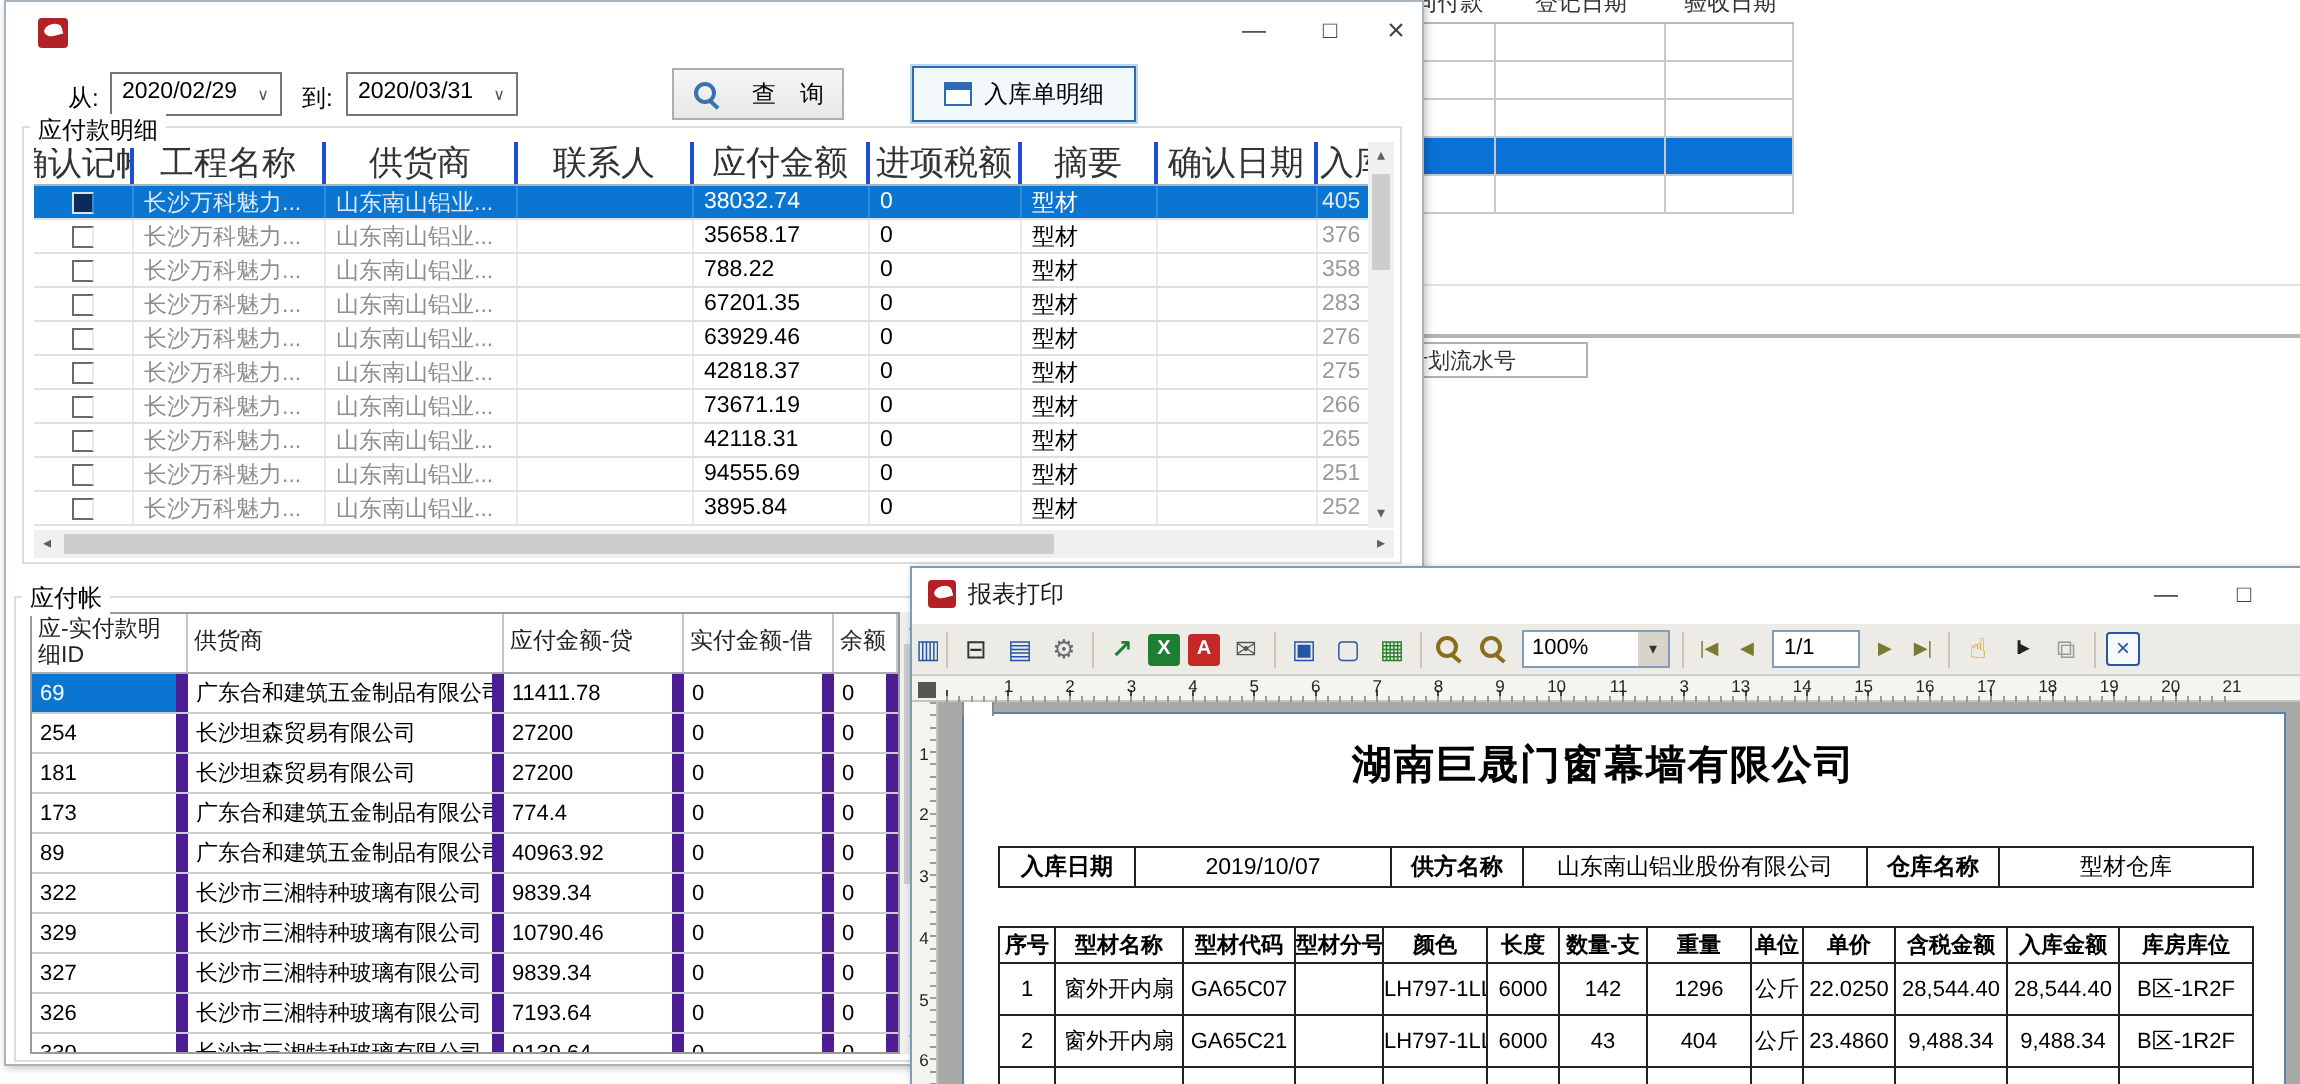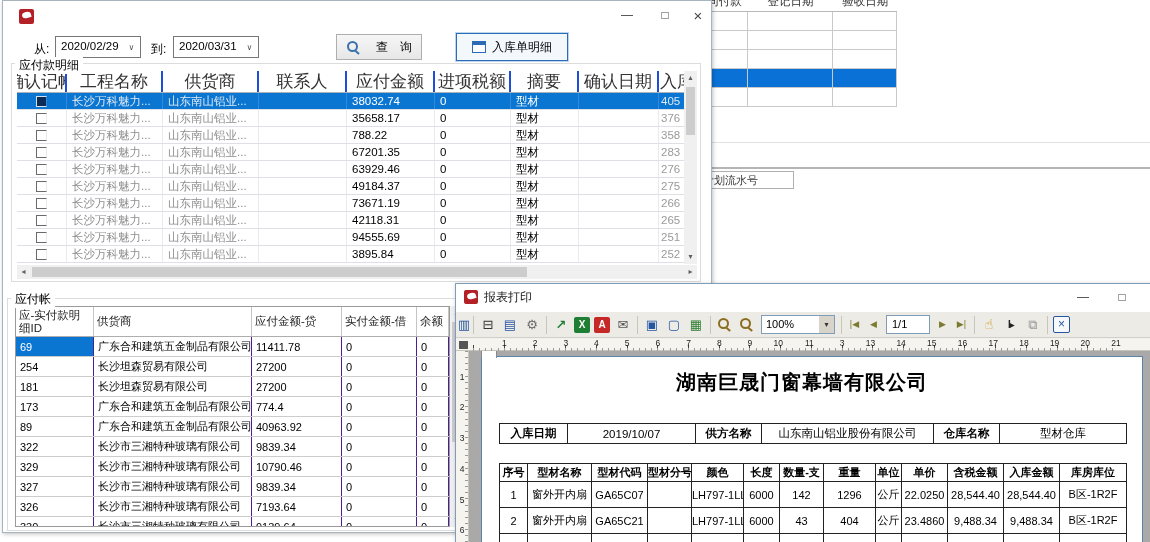--- a/index.html
+++ b/index.html
@@ -84,21 +84,21 @@
   .sb-thumb { position:absolute; background:#cdcdcd; }
 
   
   #t2 { position:absolute; left:12px; top:305px; width:435px; height:221px; overflow:hidden;
     border:1px solid #9a9a9a; background:#fff; }
   .t2h { display:flex; height:30px; border-bottom:1px solid #aeaeae; }
   .t2h span { display:flex; align-items:center; font-size:11.5px; color:#222; padding:1px 3px;
     border-right:1px solid #c5c5c5; line-height:13px; }
   .t2r { display:flex; height:20px; border-bottom:1px solid #cccccc; }
   .t2r span { display:flex; align-items:center; padding-left:4px; font-size:11px; white-space:nowrap;
-    overflow:hidden; border-right:1px solid #4c1d95; }
+    overflow:hidden; border-right:6px solid #4c1d95; }
   .v0{width:78px;flex:none;} .v1{width:158px;flex:none;} .v2{width:90px;flex:none;}
   .v3{width:75px;flex:none;} .v4{flex:1;}
   .t2r[data-sel="1"] .v0 { background:#0b76d1; color:#fff; }
 
   
   #win2 { left:455px; top:283px; width:700px; height:260px; z-index:10; background:#f0f0f0; border:1px solid #7f9db9; }
   #win2 .app-ico { left:8px; top:6px; width:14px; height:14px; }
   #win2 .title-text { left:28px; line-height:27px; }
   #win2 .titlebar { height:27px; }
   #w2-min { left:608px; width:38px; font-size:12px; line-height:26px; }
@@ -327,21 +327,21 @@
           <span class="w8 stock">276</span>
         </div>
 
         <div class="t1r">
           <span class="w0 cbwrap">
             <span class="cb" data-checked="0"></span>
           </span>
           <span class="w1 dim">长沙万科魅力...</span>
           <span class="w2 dim">山东南山铝业...</span>
           <span class="w3"></span>
-          <span class="w4">49184.37</span>
+          <span class="w4">42818.37</span>
           <span class="w5">0</span>
           <span class="w6">型材</span>
           <span class="w7"></span>
           <span class="w8 stock">275</span>
         </div>
 
         <div class="t1r">
           <span class="w0 cbwrap">
             <span class="cb" data-checked="0"></span>
           </span>

